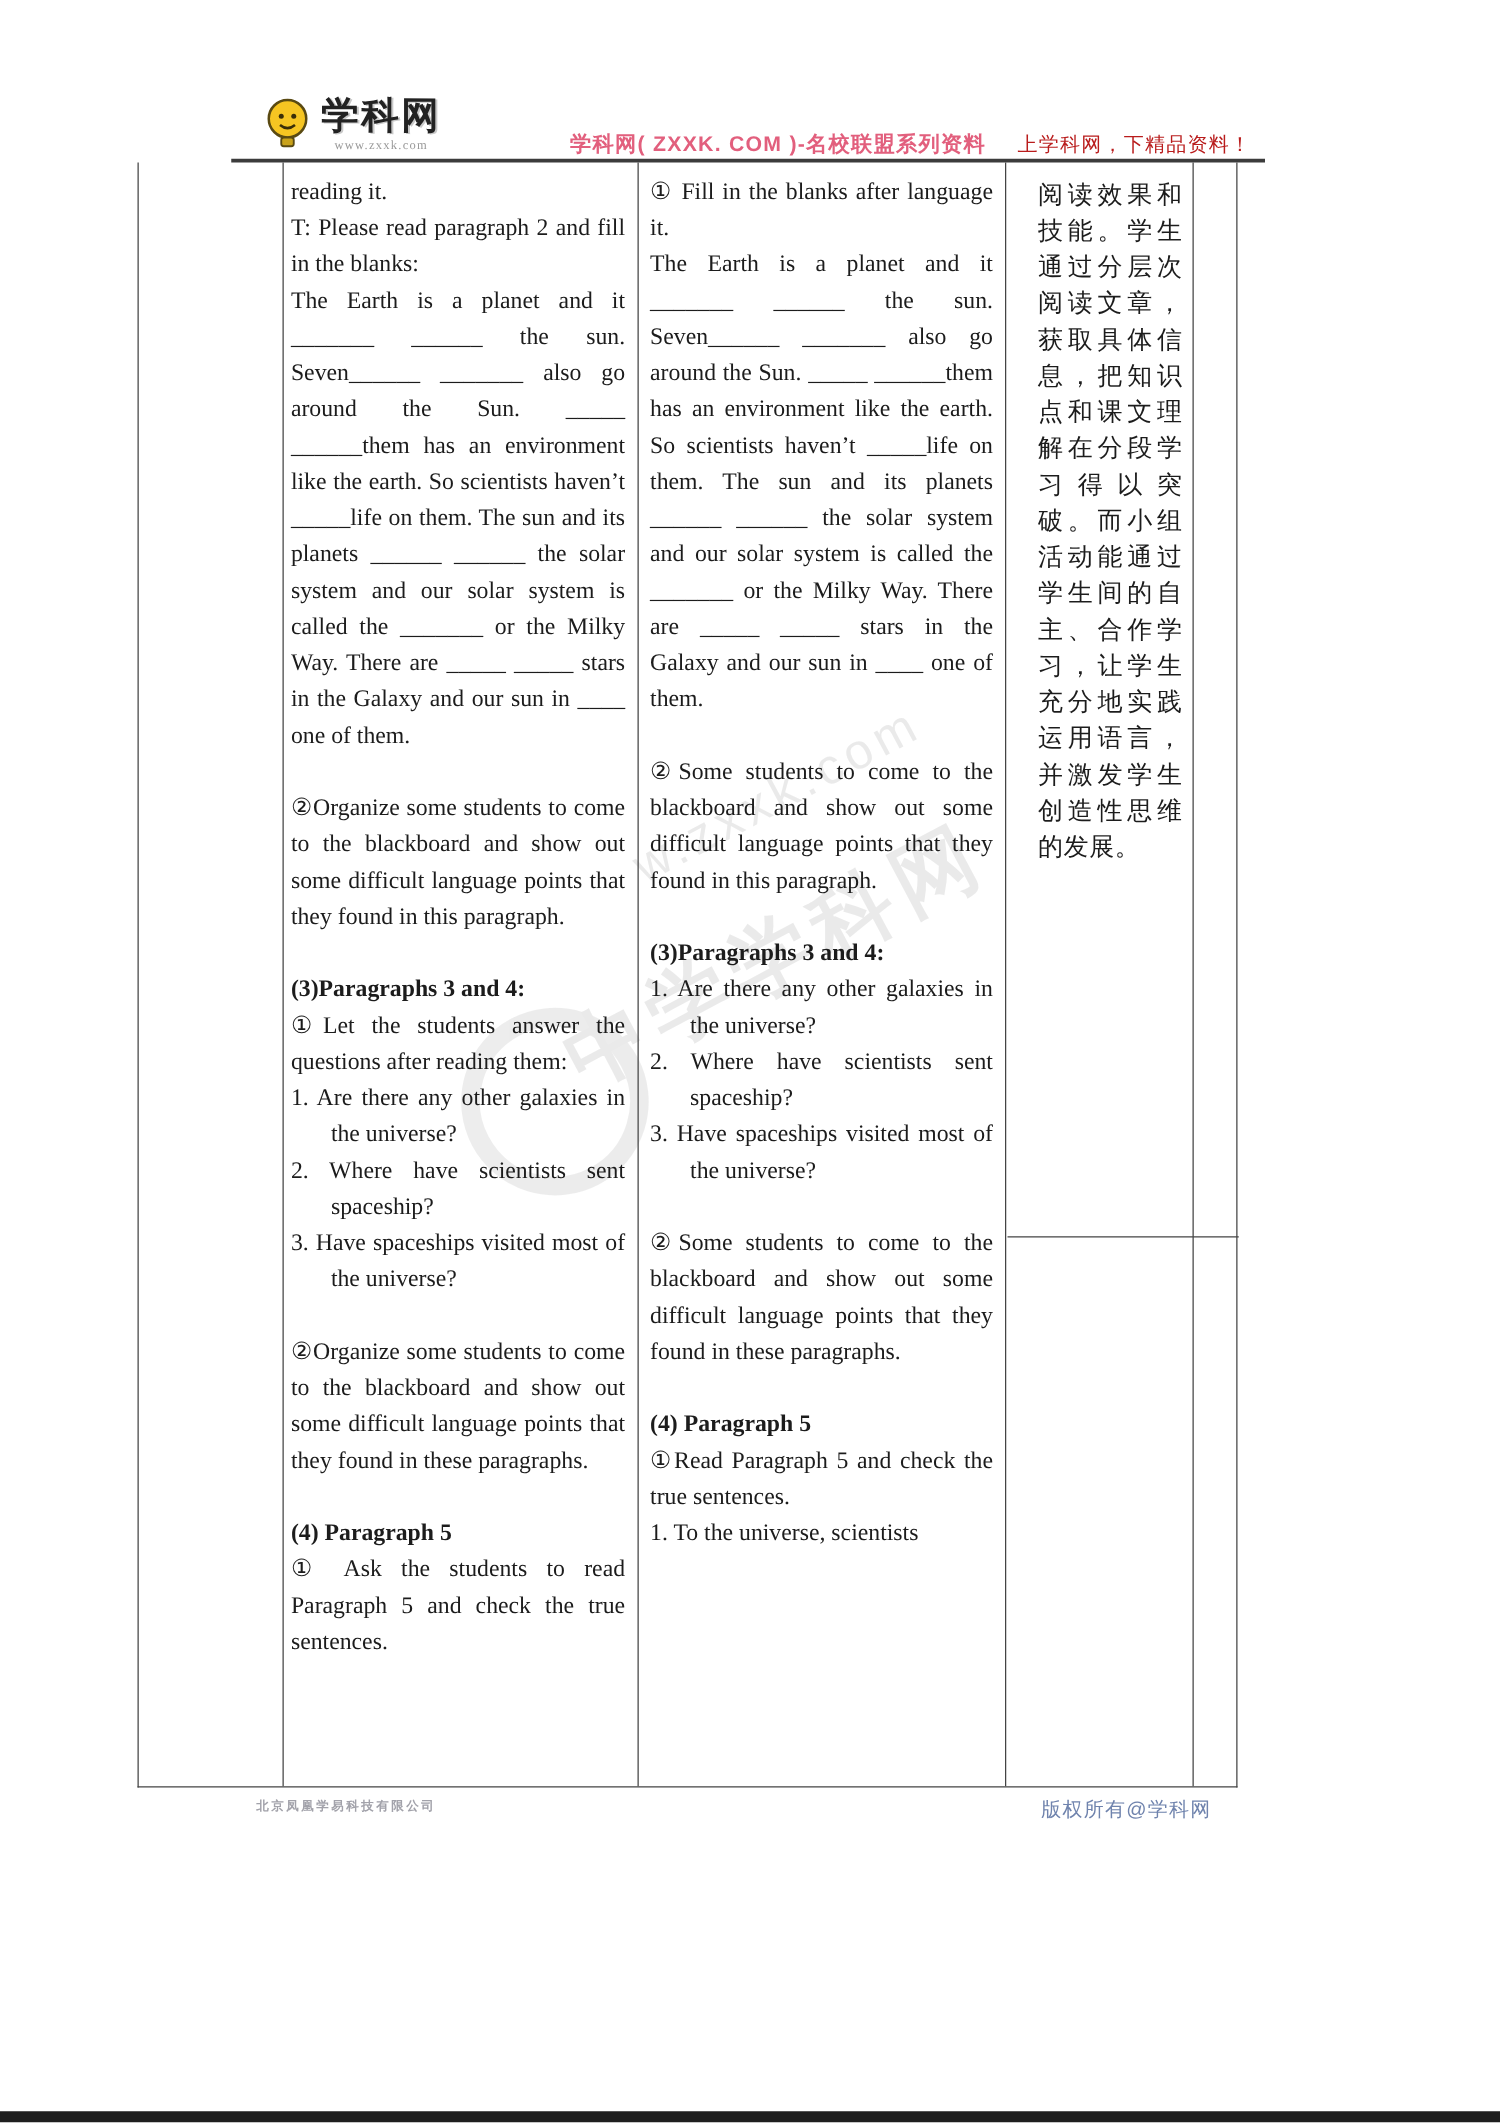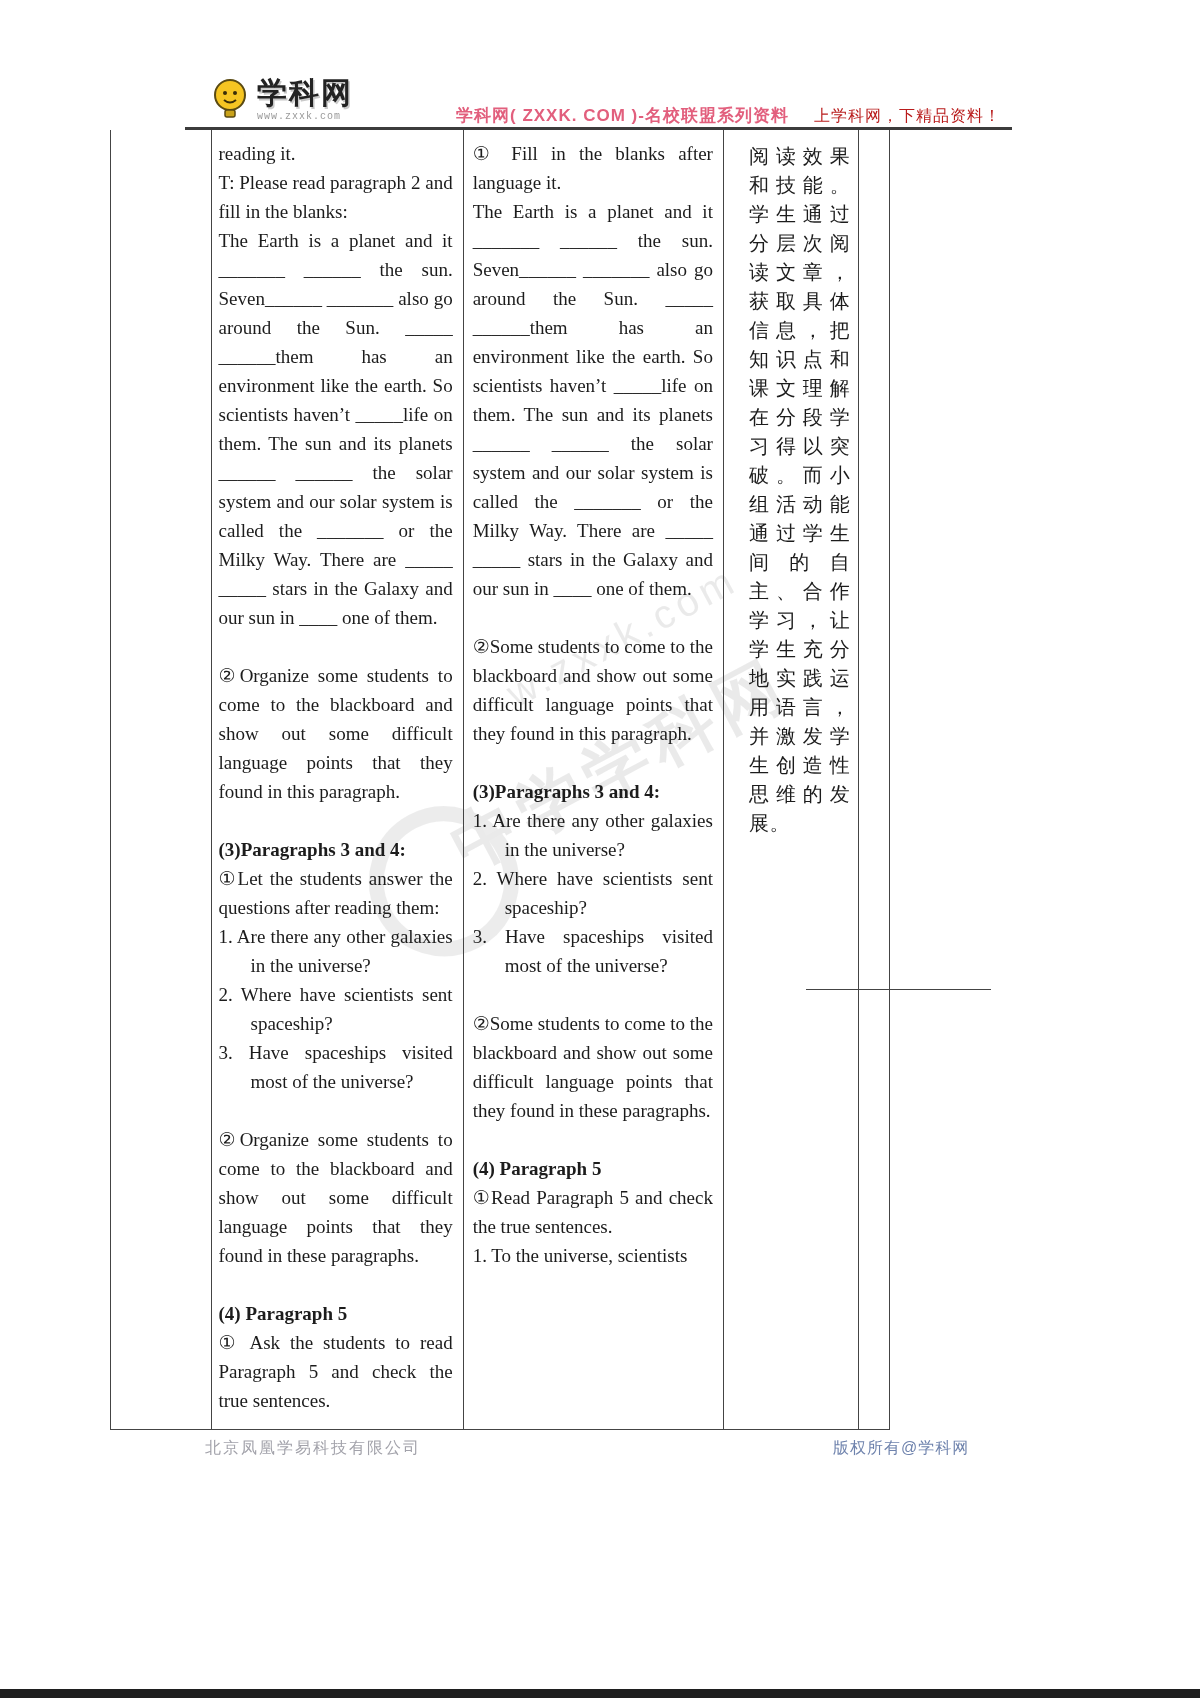--- a/index.html
+++ b/index.html
@@ -9,27 +9,27 @@
     font-family:"Liberation Serif","DejaVu Serif",serif;
     color:#1c1c1c; position:relative; overflow:hidden;
   }
   .page { position:absolute; inset:0; background:#fff; }
 
   
   .header-logo { position:absolute; left:210px; top:76px; display:flex; align-items:flex-start; gap:7px; }
   .logo-bulb { width:40px; height:44px; flex:0 0 auto; }
   .logo-txt { display:flex; flex-direction:column; }
   .logo-main { font-family:"Liberation Sans","DejaVu Sans",sans-serif; font-size:30px; font-weight:bold; color:#222; text-shadow:1.5px 1.5px 0 #c9c9c9; letter-spacing:2px; line-height:34px; }
-  .logo-sub { font-family:Liberation Mono, monospace; font-size:10px; color:#9a9a9a; letter-spacing:1px; margin-top:1px; }
+  .logo-sub { font-family:Liberation Serif, serif; font-size:10px; color:#9a9a9a; letter-spacing:1px; margin-top:1px;text-align:center; }
   .banner-red { position:absolute; left:456px; top:104px; font-family:"Liberation Sans","DejaVu Sans",sans-serif; font-size:17px; font-weight:600; color:#e25f7d; letter-spacing:1px; }
   .banner-tag { position:absolute; left:814px; top:106px; font-family:"Liberation Sans","DejaVu Sans",sans-serif; font-size:16px; color:#b91c1c; letter-spacing:1px; }
   .header-rule { position:absolute; left:185px; top:127px; width:827px; height:3px; background:#3c3c3c; }
 
   
-  .sheet-table { position:absolute; left:110px; top:130px; width:780px; height:1300px; display:flex;
+  .sheet-table { position:absolute; left:110px; top:130px; width:880px; height:1300px; display:flex;
     border-left:1px solid #444; border-right:1px solid #444; border-bottom:1px solid #444; }
   .cell { height:100%; }
   .c1 { width:115px; }
   .c2 { width:285px; border-left:1px solid #444; padding:9px 10px 0 6px; }
   .c3 { width:295px; border-left:1px solid #444; padding:9px 10px 0 9px; }
   .c4 { width:150px; border-left:1px solid #444; padding:12px 8px 0 25px; font-size:20px; line-height:29px; }
   .c5 { width:35px;  border-left:1px solid #444; }
   .row-rule { position:absolute; left:695px; top:859px; width:185px; height:1px; background:#444; }
 
   .c2, .c3 { font-size:19px; line-height:29px; }
@@ -41,21 +41,21 @@
 
   
   .watermark { position:absolute; left:285px; top:590px; width:580px; height:330px;
     transform:rotate(-28deg); opacity:0.13; color:#666; pointer-events:none;
     font-family:"Liberation Sans","DejaVu Sans",sans-serif; }
   .wm-circle { position:absolute; left:40px; top:140px; width:150px; height:150px; border:15px solid #777; border-radius:50%; }
   .wm-text { position:absolute; left:140px; top:150px; font-size:66px; font-weight:bold; letter-spacing:8px; white-space:nowrap; }
   .wm-sub { position:absolute; left:260px; top:60px; font-size:40px; letter-spacing:5px; white-space:nowrap; }
 
   
-  .footer-company { position:absolute; left:205px; top:1438px; font-family:"Liberation Sans","DejaVu Sans",sans-serif; font-size:16px; color:#a2a2aa; letter-spacing:2px; }
+  .footer-company { position:absolute; left:205px; top:1438px; font-family:"Liberation Sans","DejaVu Sans",sans-serif; font-size:10px; color:#a2a2aa; letter-spacing:2px;font-weight:bold; }
   .footer-copy { position:absolute; left:833px; top:1438px; font-family:"Liberation Sans","DejaVu Sans",sans-serif; font-size:16px; color:#6f83ad; letter-spacing:1px; }
   .bottom-strip { position:absolute; left:0; top:1689px; width:1200px; height:9px; background:#1f1f1f; }
 </style>
 </head>
 <body>
 
 <div class="page">
 
   <div class="header-logo">
     <svg class="logo-bulb" viewBox="0 0 40 44">

